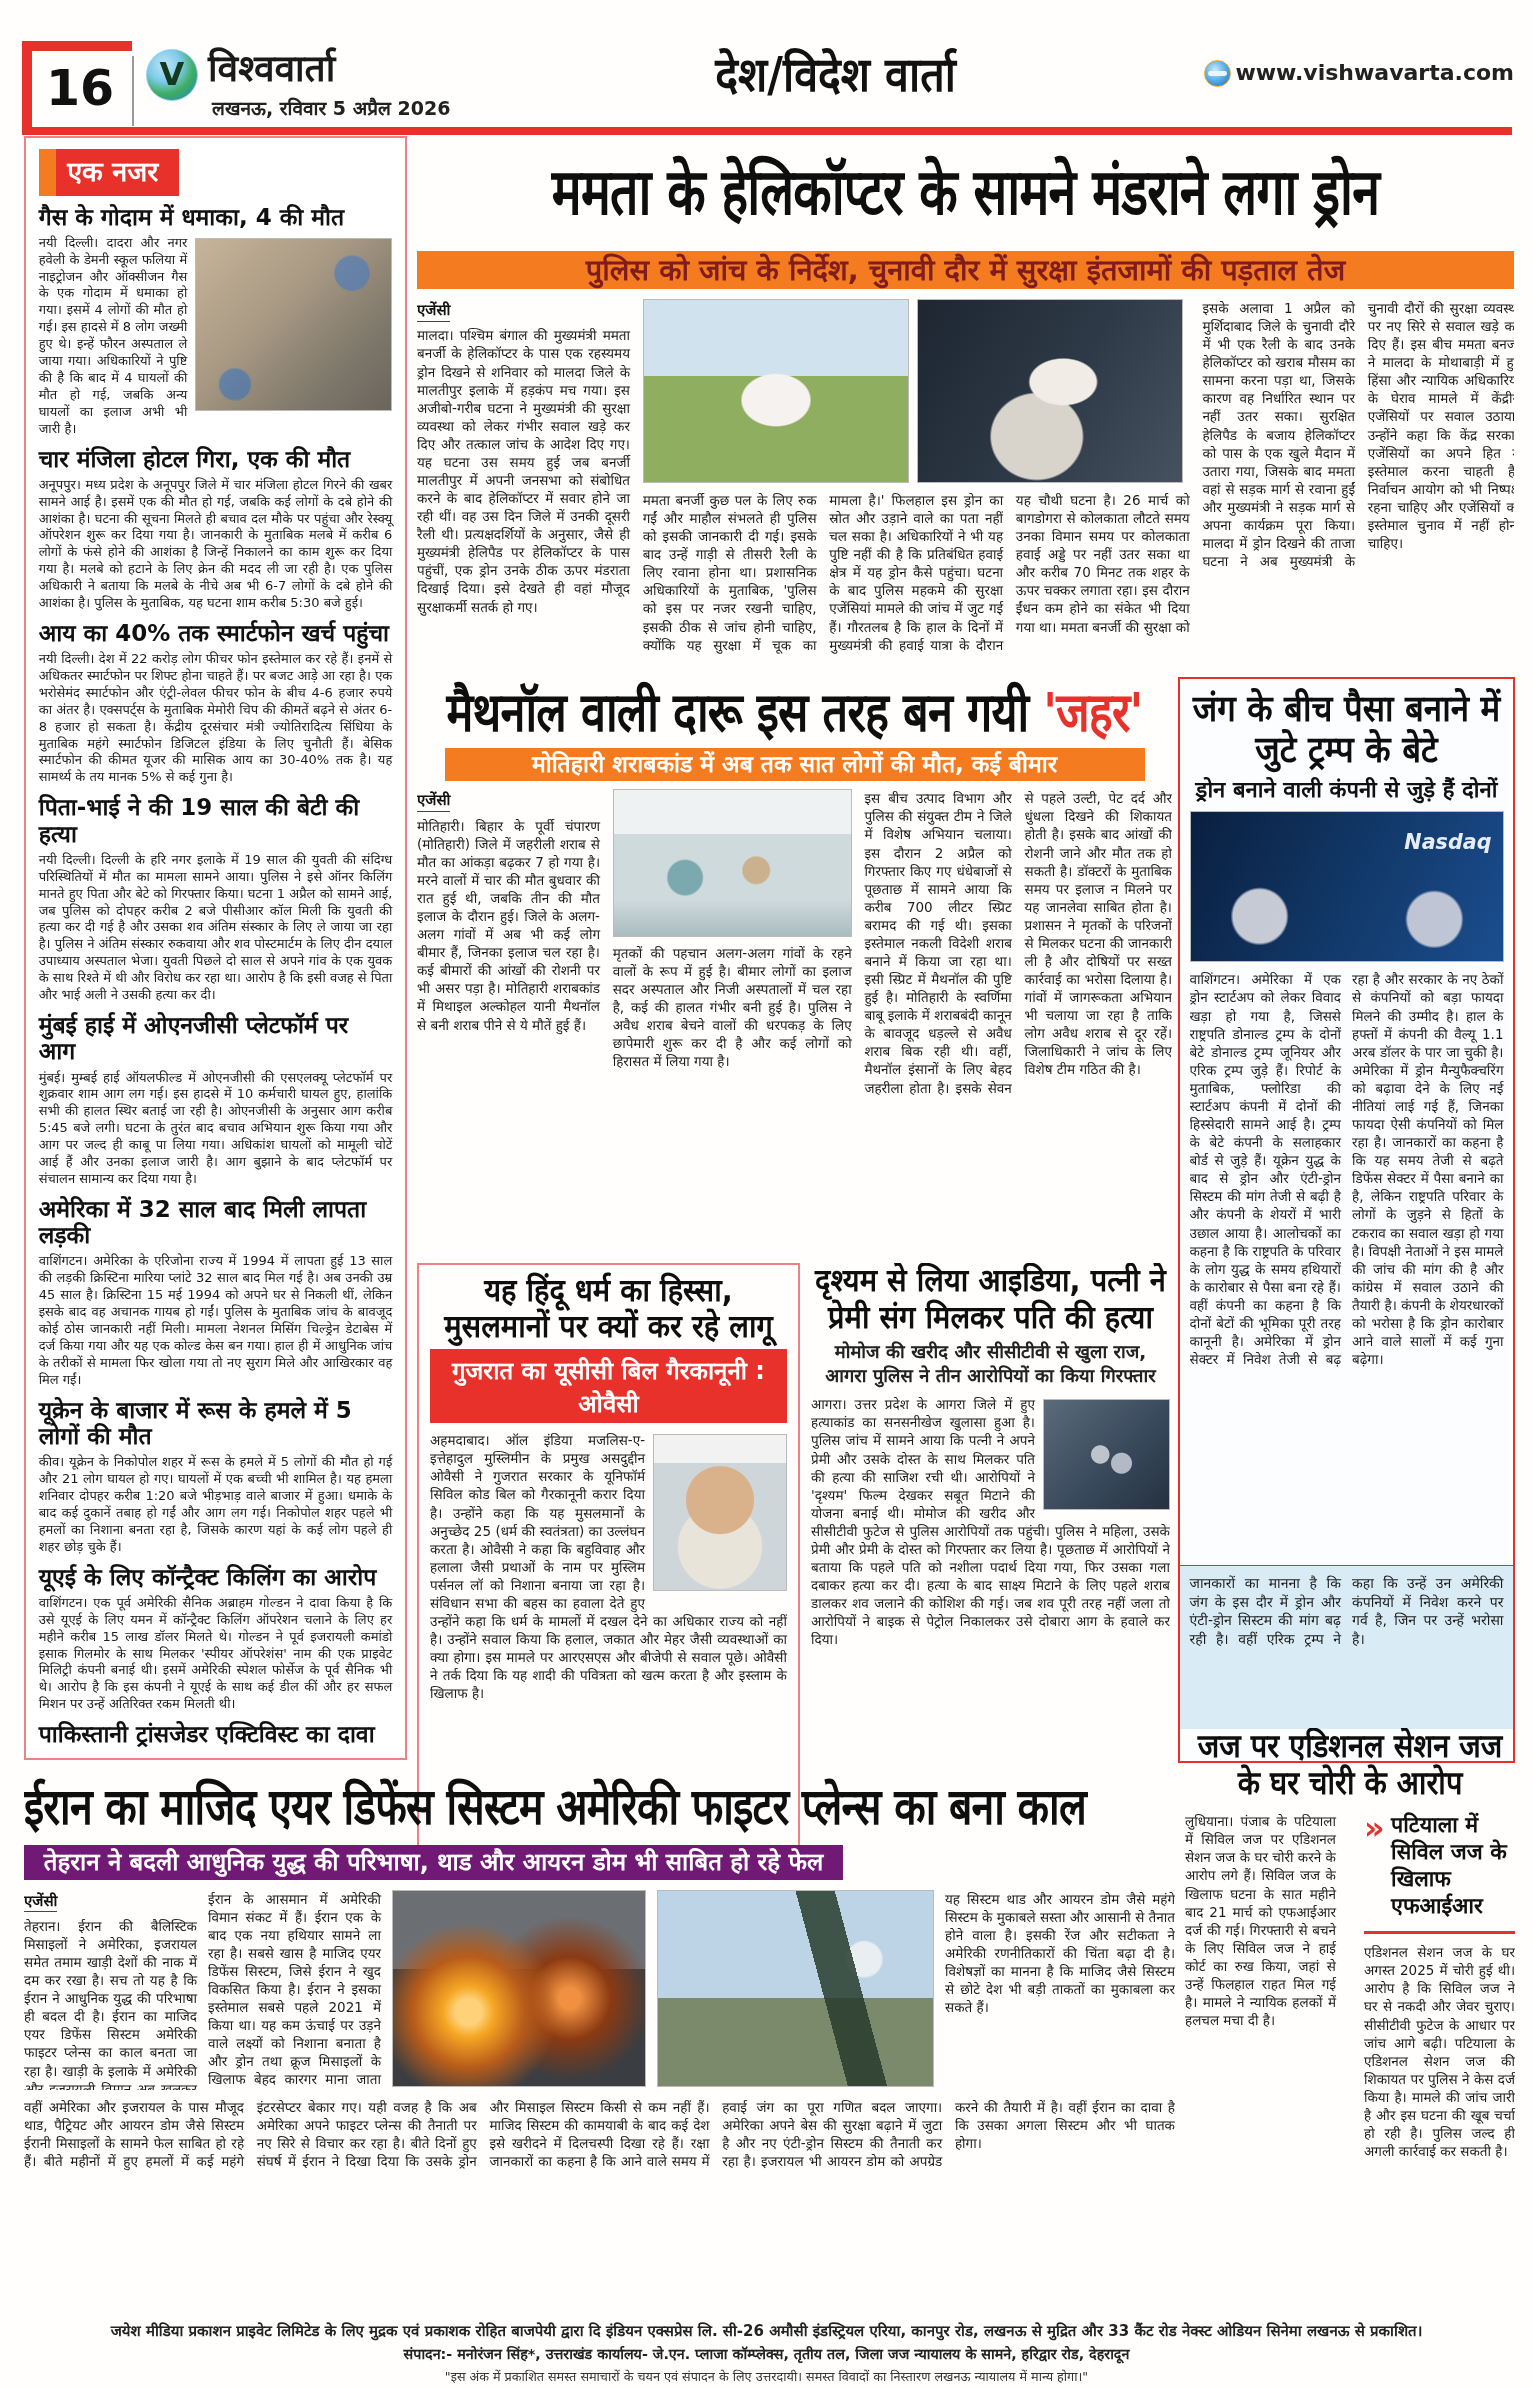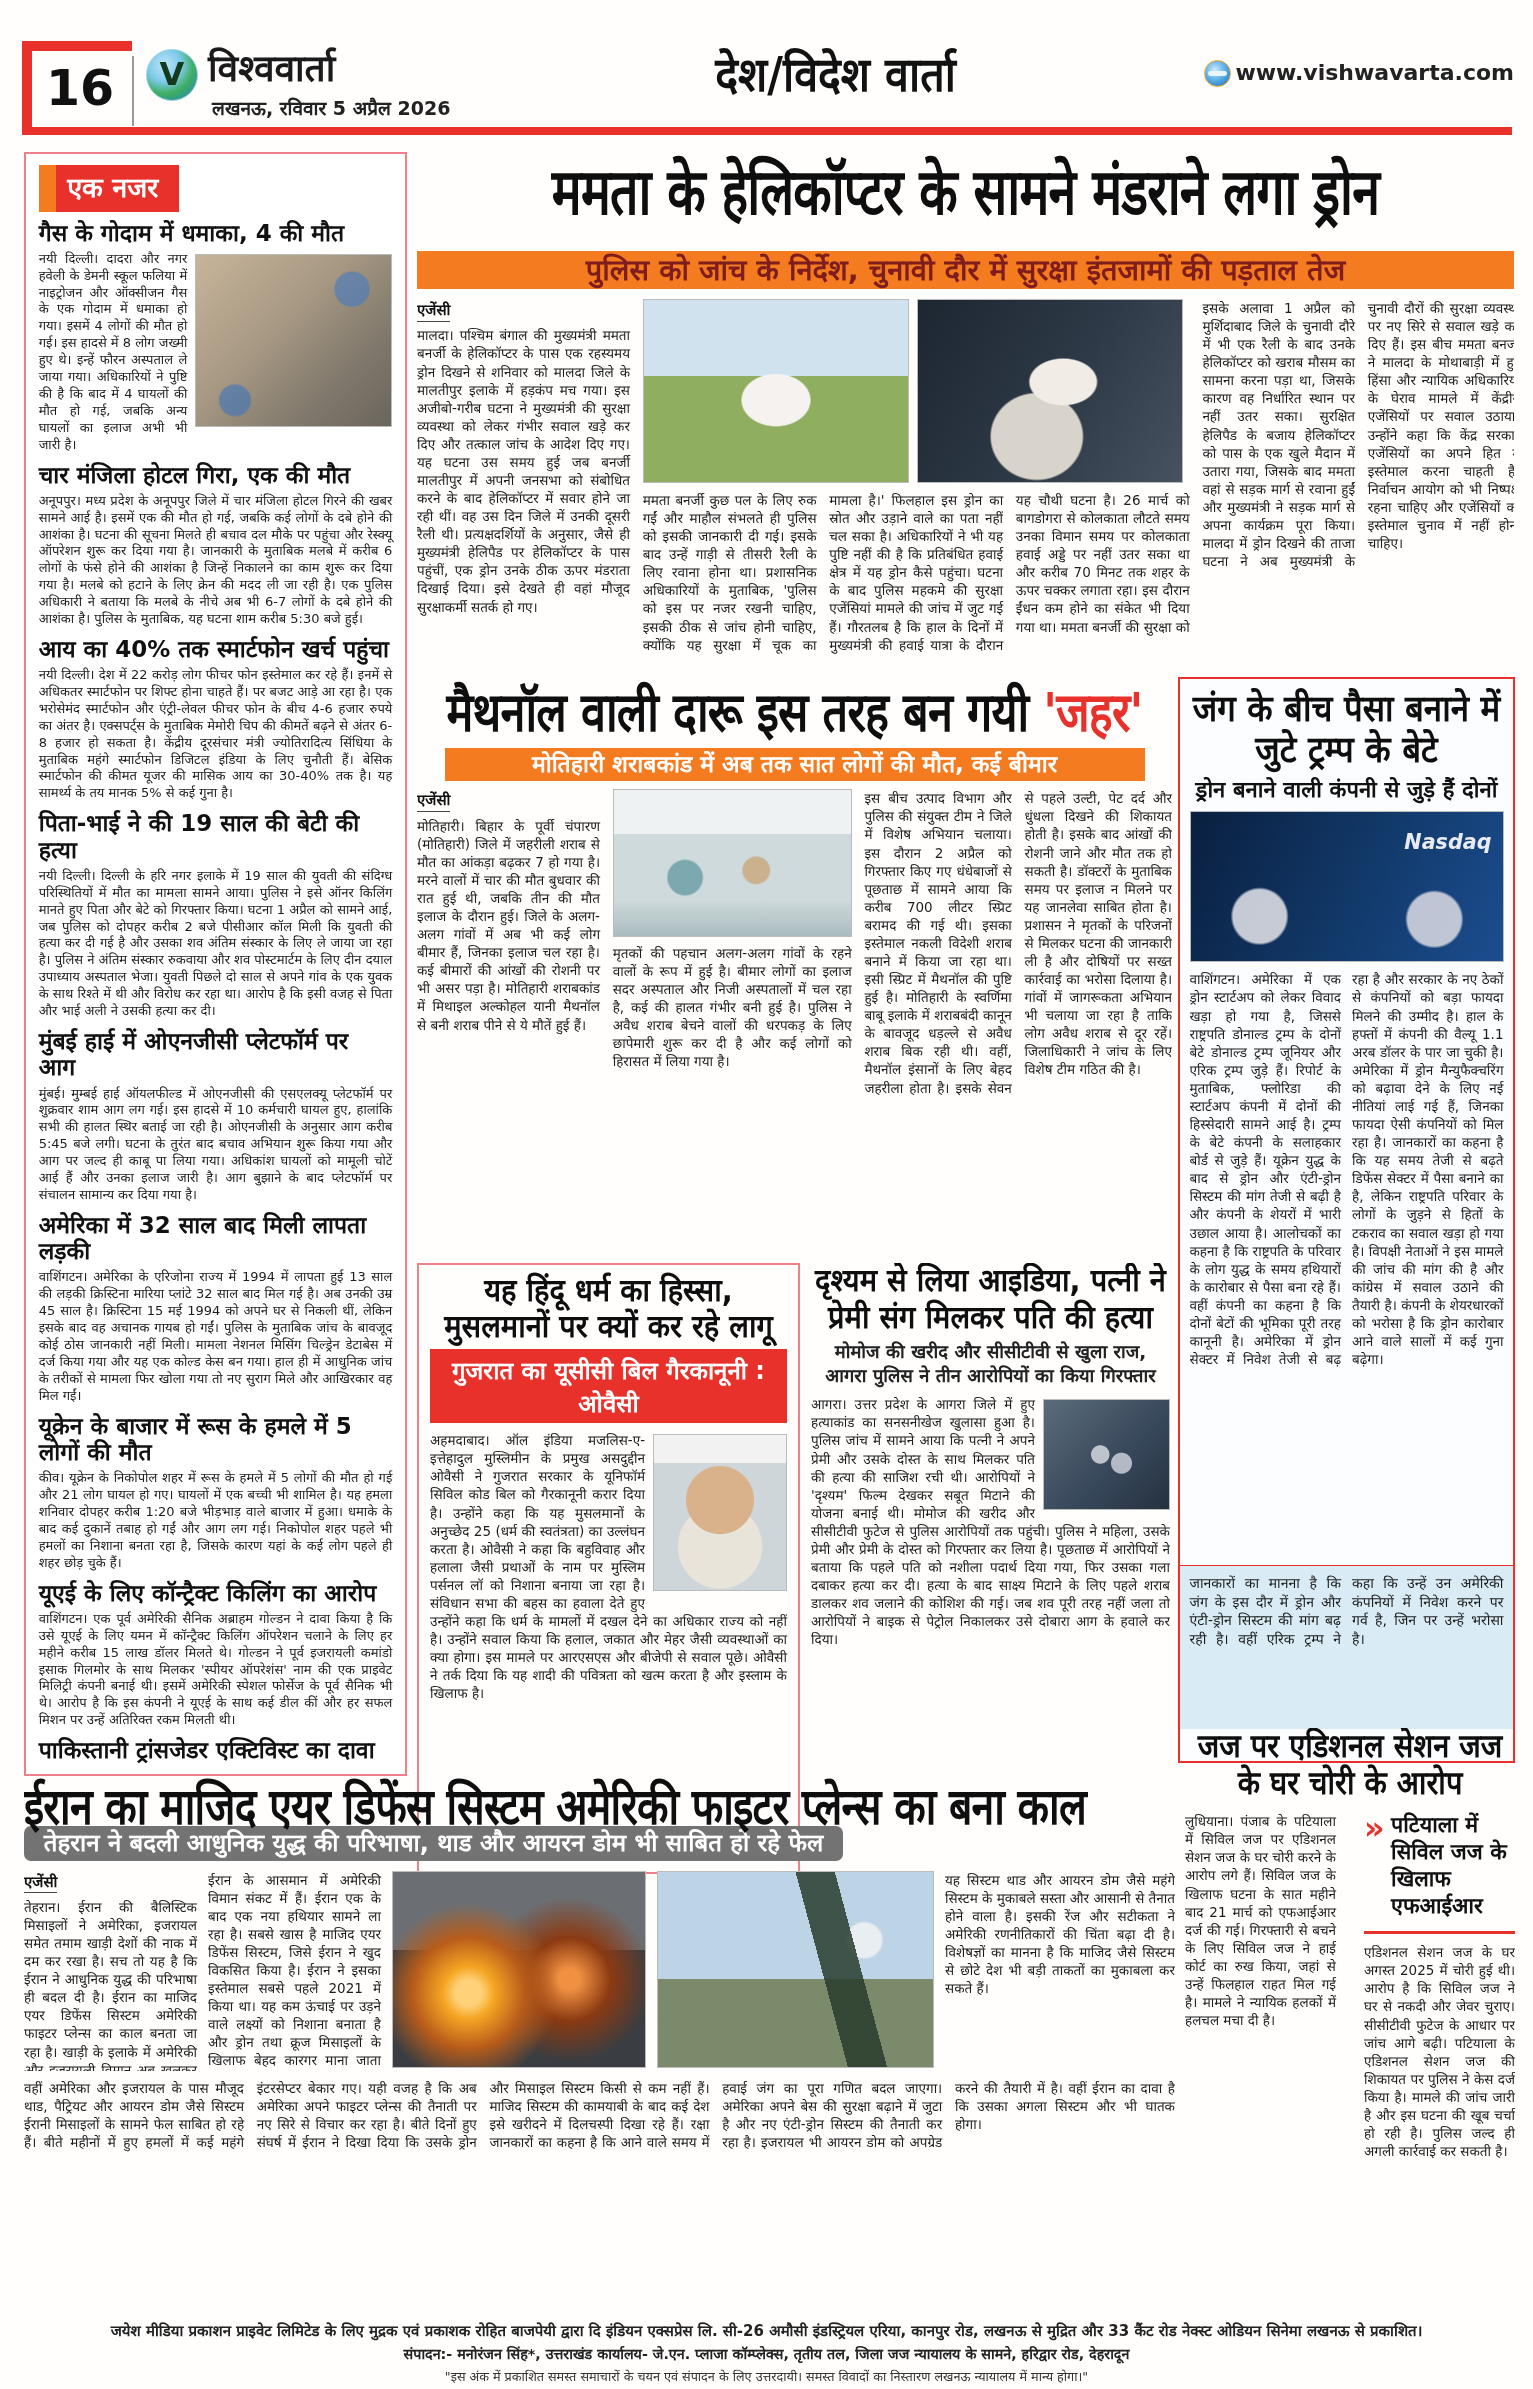--- a/index.html
+++ b/index.html
@@ -26,21 +26,21 @@
   .e-icon::after { content:""; position:absolute; left:3.2px; top:10.3px; width:19px; height:4.8px; background:#eaf6ff; border-radius:2.4px; }
   .website-text { font-size:22px; font-weight:bold; color:#222; }
   .header-rule { position:absolute; left:22px; top:127px; width:1490px; height:8px; background:#e8312a; }
 
   
   .body-text { font-size:13.5px; line-height:1.34; color:#1c1c1c; text-align:justify; }
   .byline { font-size:15px; font-weight:bold; color:#111; border-bottom:1.6px solid #444; display:inline-block; padding-bottom:1.6px; margin-bottom:4.8px; }
   .photo { border:0.8px solid #bbb; }
 
   
-  .eknajar { position:absolute; left:24px; top:152px; width:383px; height:1624px;
+  .eknajar { position:absolute; left:24px; top:136px; width:383px; height:1624px;
     border:2.4px solid #ef8087; padding:11px 12.7px; overflow:hidden; background:#fff; }
   .eknajar-label { display:flex; align-items:stretch; margin-bottom:8px; }
   .eknajar-accent { width:17.5px; background:#f47b20; }
   .eknajar-chip { background:#e8312a; color:#fff; font-size:27px; font-weight:bold; padding:3.2px 20.7px 6.4px 11px; }
   .brief { margin-bottom:8px; }
   .brief-title { font-size:23px; font-weight:bold; color:#111; line-height:1.15; margin:6.4px 0 4.8px; transform-origin:left; }
   .brief .body-text { font-size:13px; line-height:1.3; }
   .photo-gas { float:right; width:197px; height:173px; margin:3.2px 0 4.8px 8px;
     background:
       radial-gradient(circle at 80% 20%, rgba(60,120,200,.55) 0 8%, transparent 9%),
@@ -118,22 +118,22 @@
   .drishyam-subhead { text-align:center; font-size:18.3px; font-weight:bold; color:#222; margin:9.5px 0 8px; line-height:1.3; }
   .photo-handcuff { float:right; width:127px; height:111px; margin:3.2px 0 4.8px 8px;
     background:
       radial-gradient(circle at 45% 50%, rgba(220,225,230,.8) 0 10%, transparent 11%),
       radial-gradient(circle at 62% 58%, rgba(210,215,225,.8) 0 10%, transparent 11%),
       linear-gradient(135deg,#5a6b7a 0%,#37475a 60%,#25313f 100%); }
 
   
   .iran { position:absolute; left:24px; top:1770px; width:1151px; height:509px; overflow:hidden; }
   .iran-headline { font-size:41px; font-weight:bold; color:#0e0e0e; transform:scaleY(1.22); transform-origin:top left; letter-spacing:-0.8px; }
-  .iran-subhead { width:819px; height:35px; background:#737373; color:#fff;
-    font-size:24px; font-weight:bold; text-align:center; line-height:35px;border-radius:7px; }
+  .iran-subhead { margin-top:19px; width:819px; height:35px; background:#701a75; color:#fff;
+    font-size:24px; font-weight:bold; text-align:center; line-height:35px; }
   .iran-row1 { margin-top:9.5px; display:grid; grid-template-columns:173px 173px 254px 277px 1fr;
     column-gap:11px; height:200px; overflow:hidden; }
   .photo-explosion { width:254px; height:197px;
     background:
       radial-gradient(circle at 30% 62%, #ffd27a 0 6%, #f5a623 12%, #b85c1a 26%, transparent 42%),
       radial-gradient(circle at 70% 55%, #f09040 0 5%, #8b3a12 20%, transparent 40%),
       linear-gradient(#6b6f74 0 40%,#3a3d41 40% 100%); }
   .photo-missile { width:277px; height:197px;
     background:
       linear-gradient(75deg, transparent 0 58%, rgba(40,60,45,.85) 58% 70%, transparent 70%),

